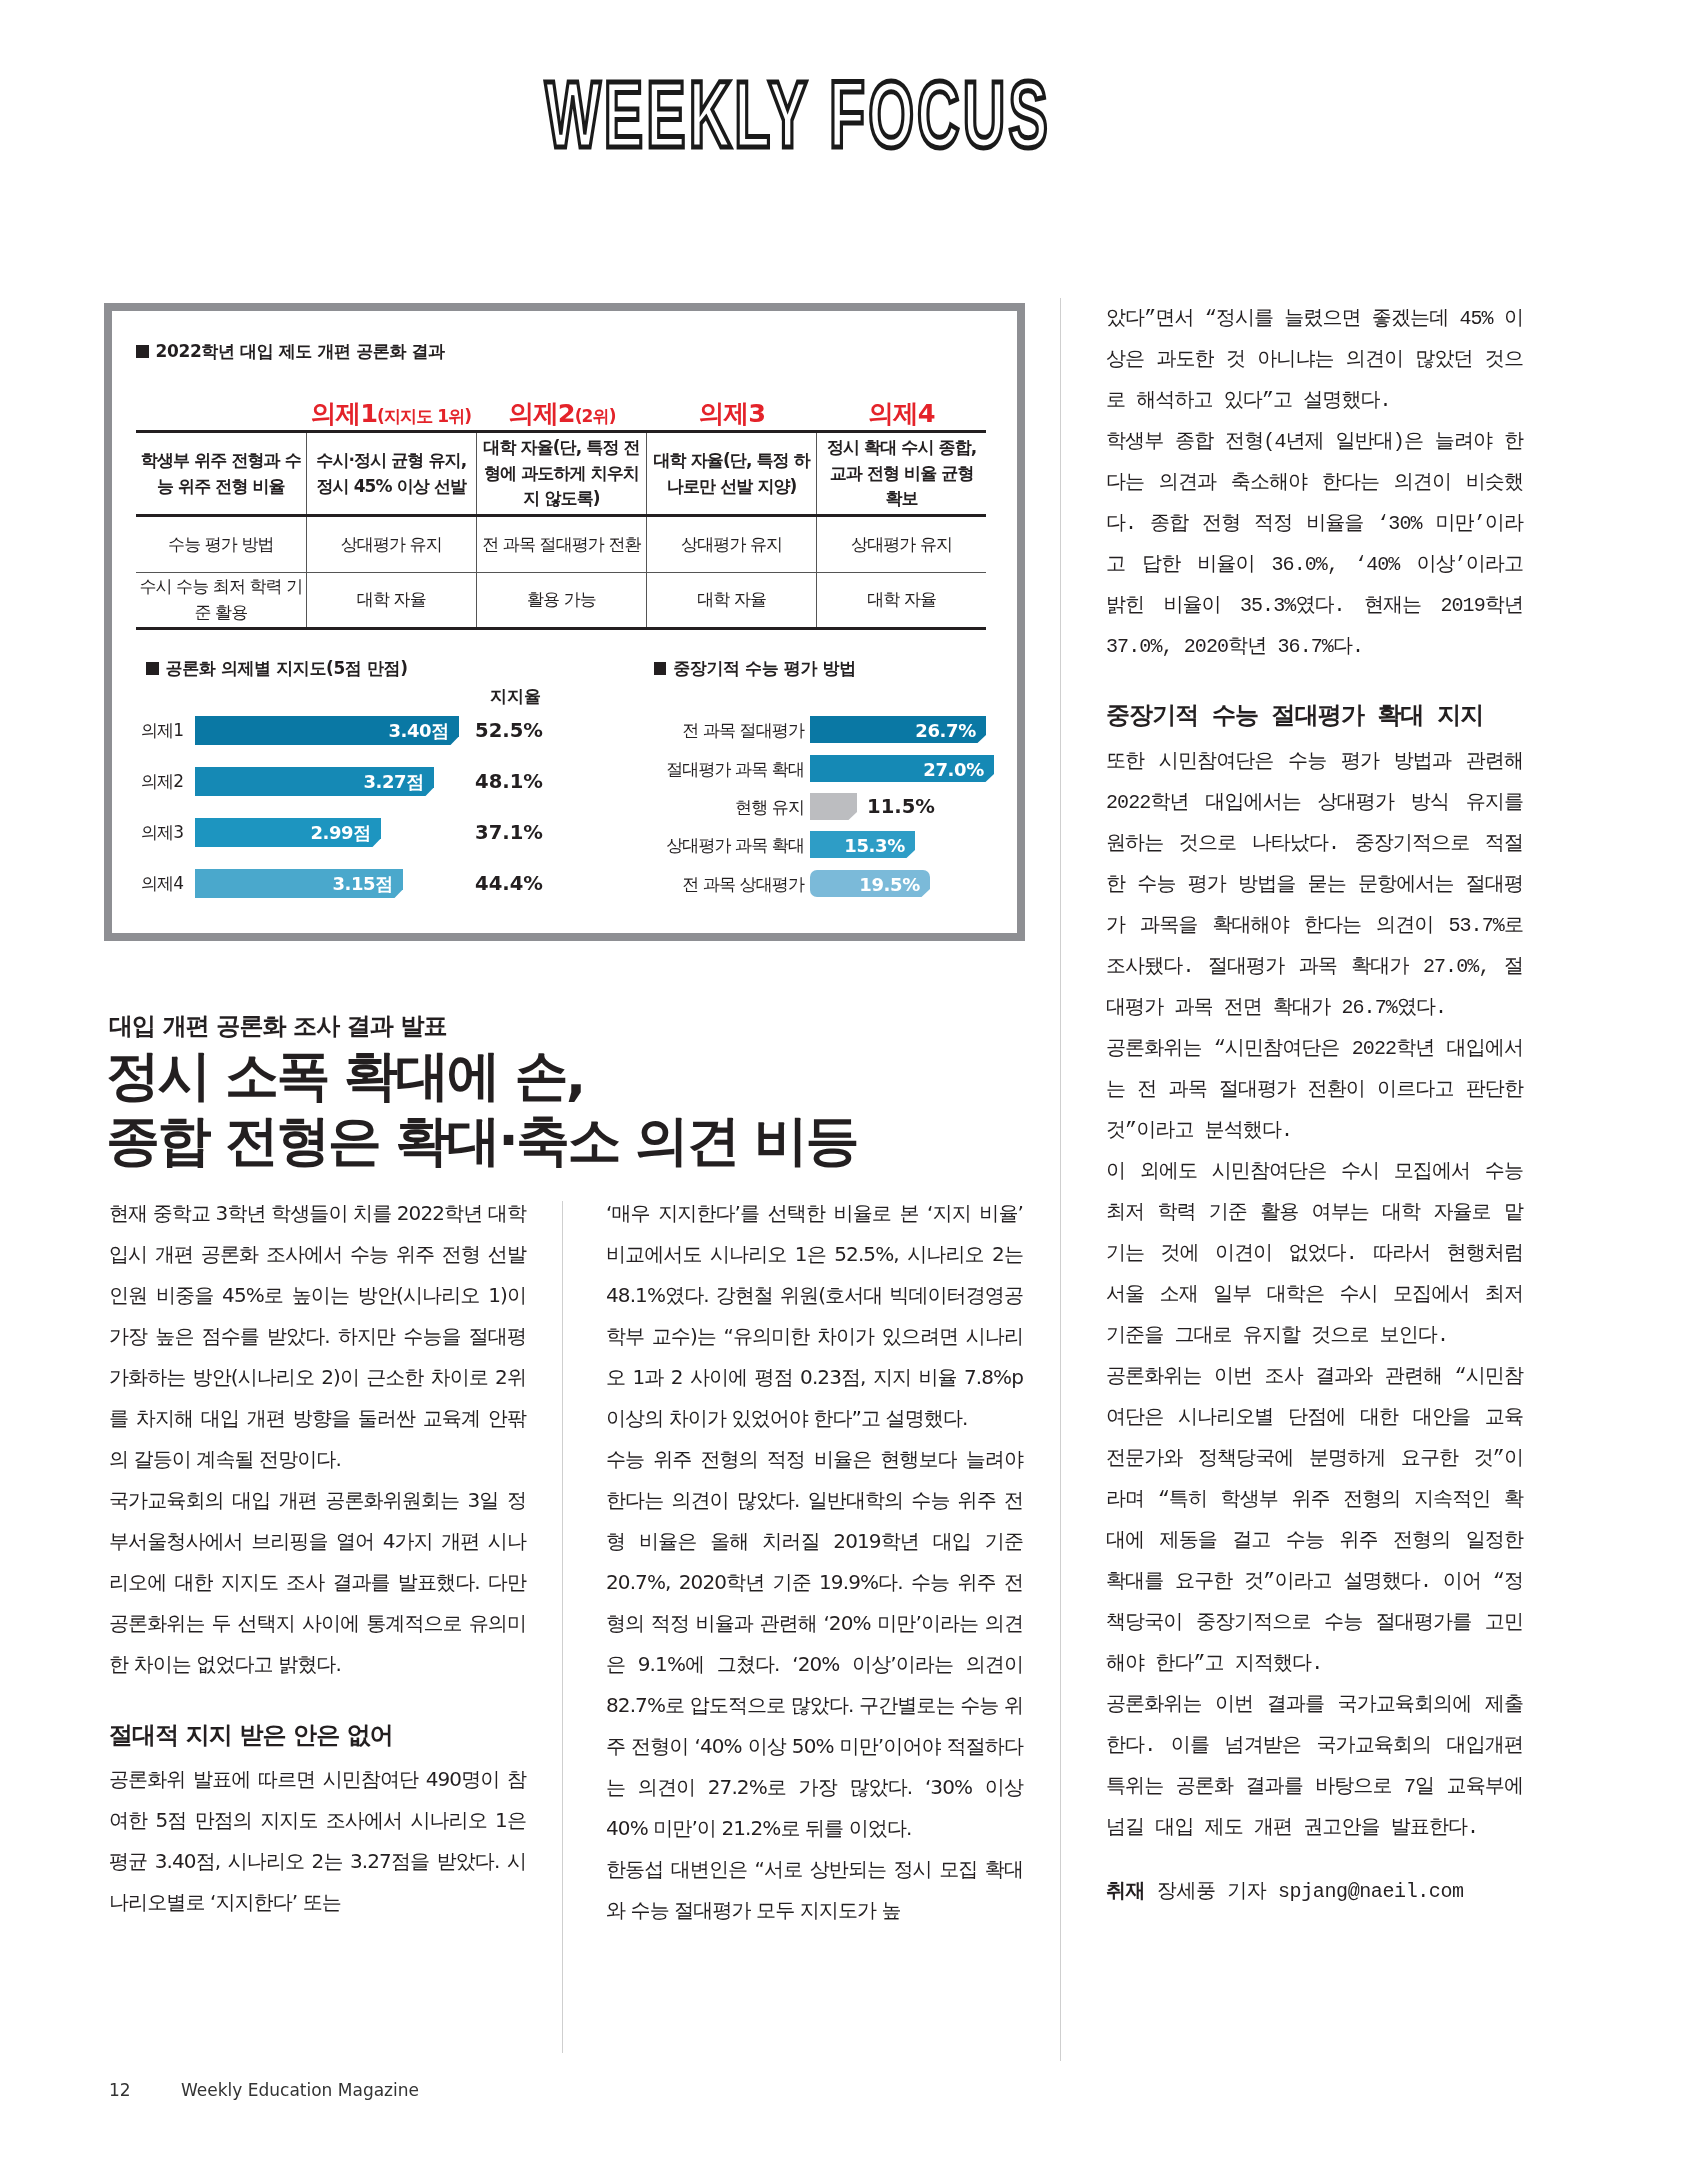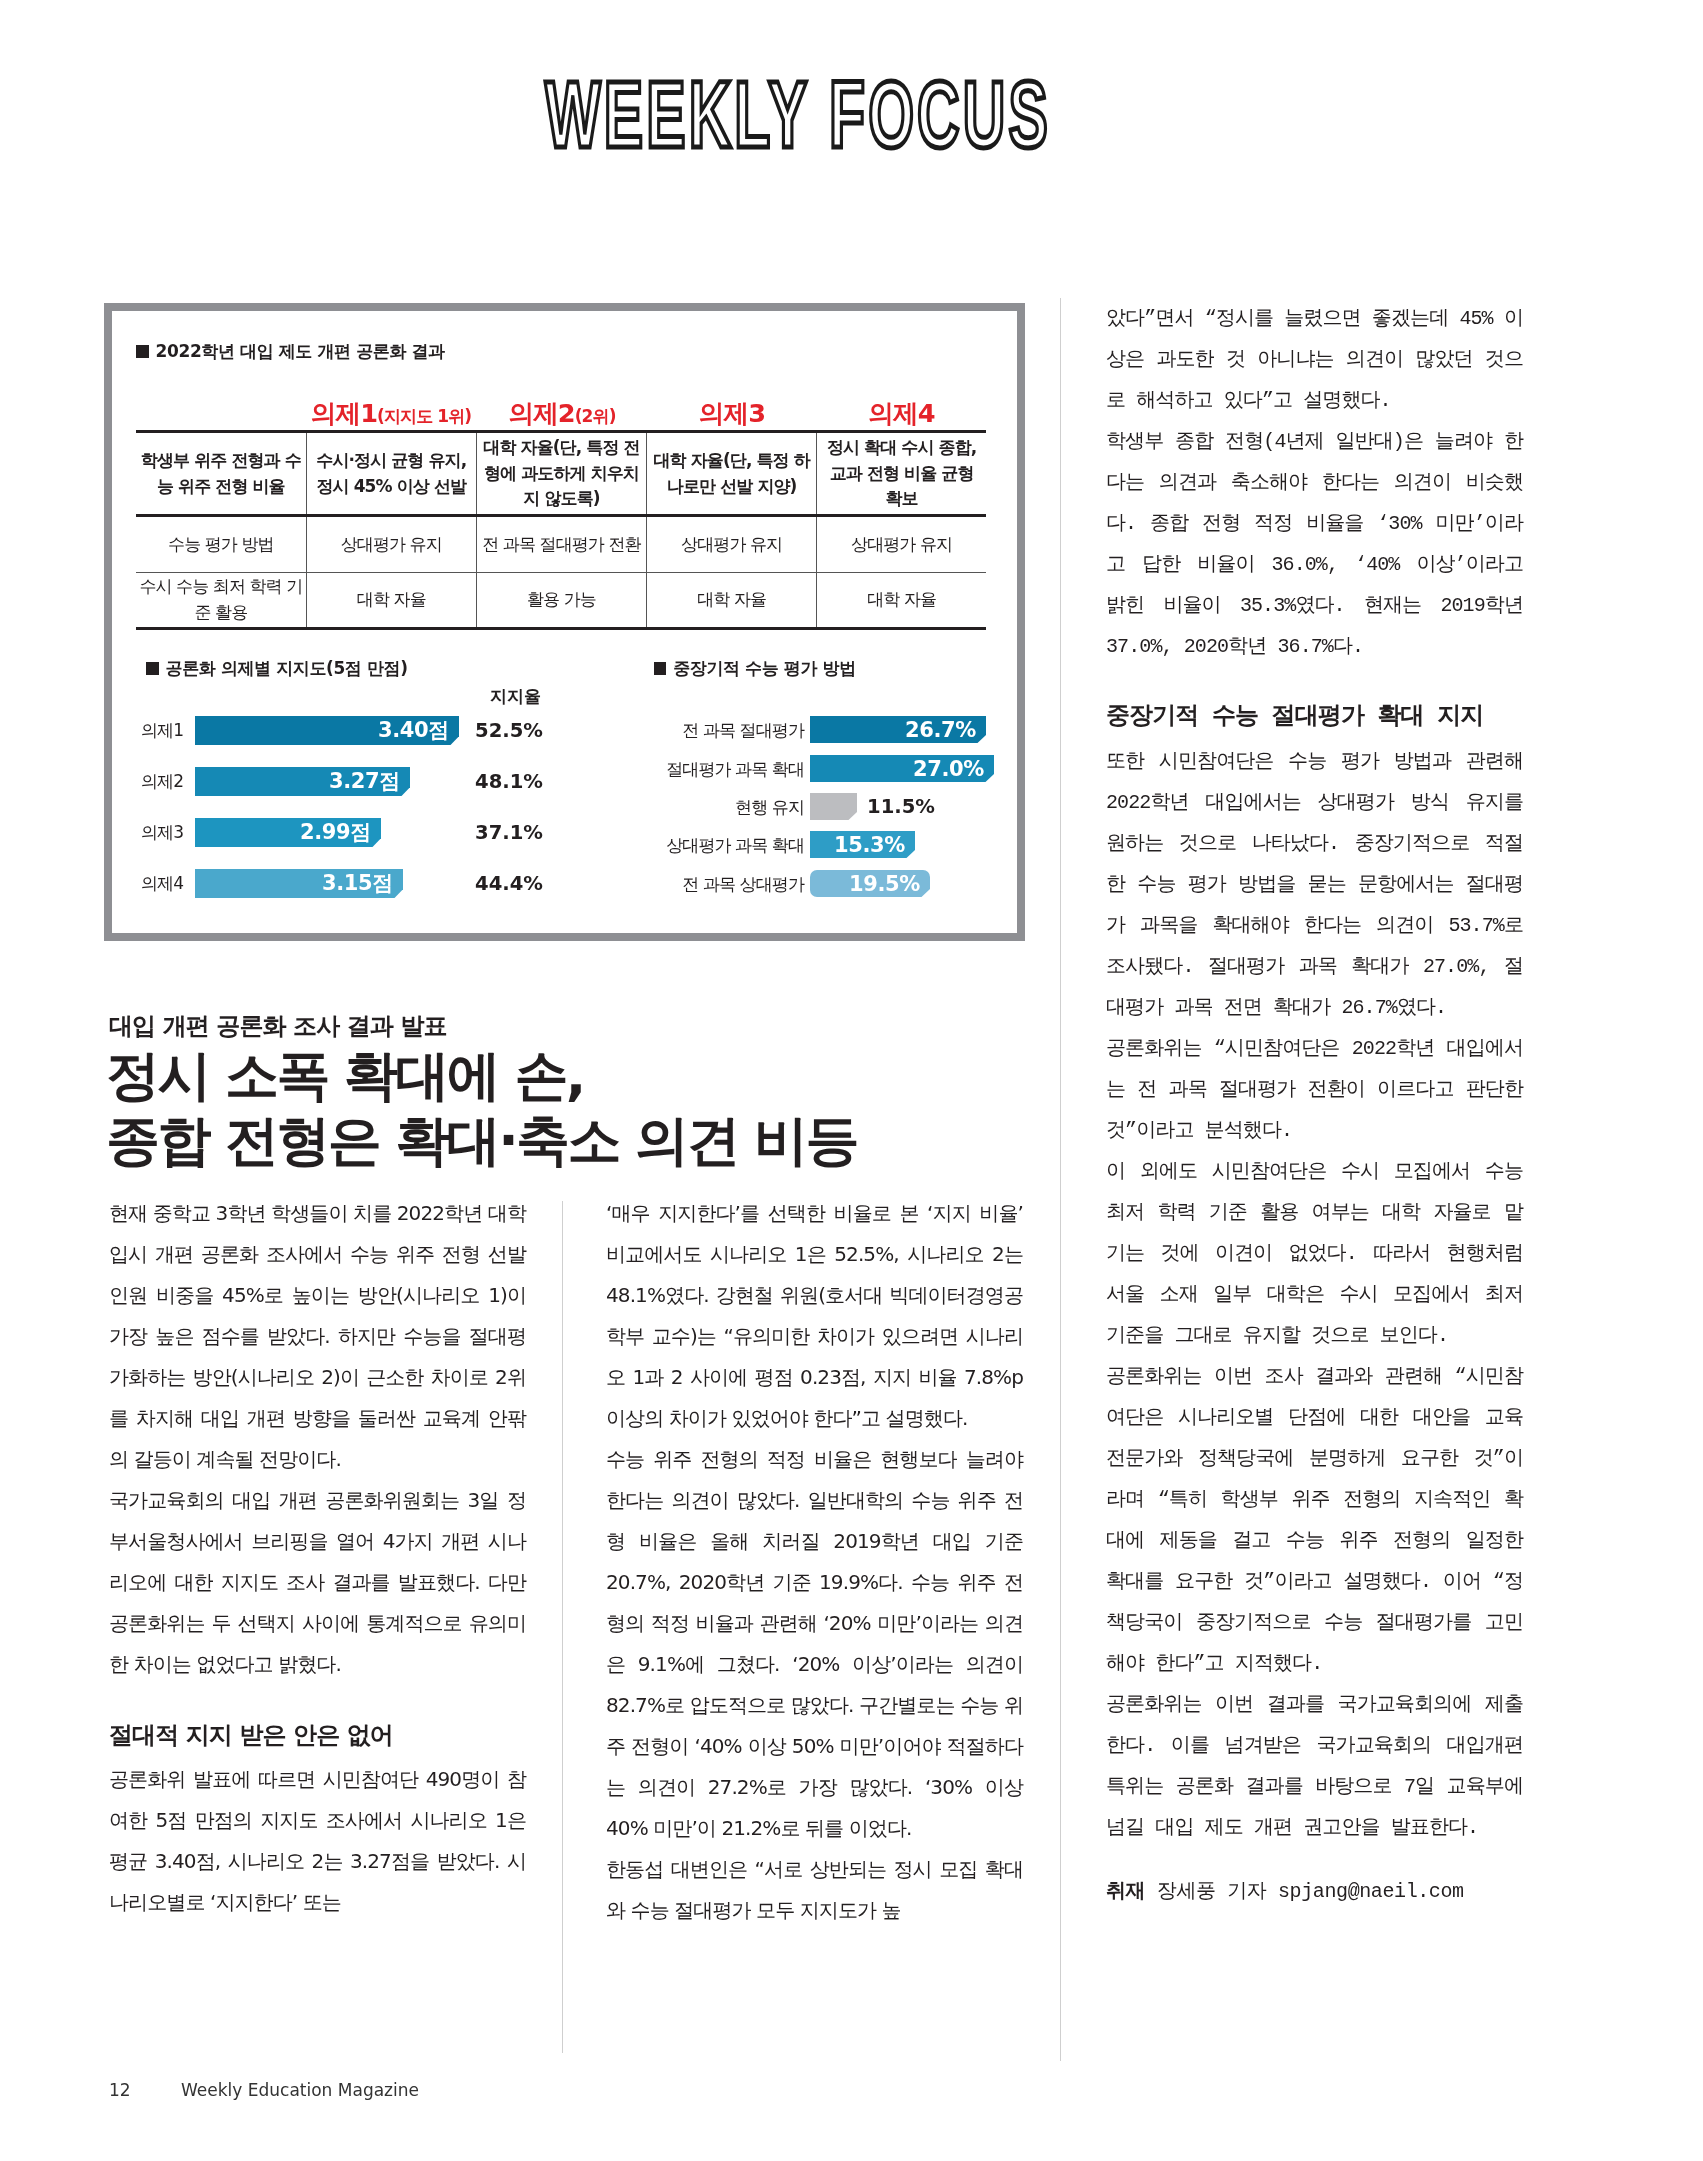--- a/index.html
+++ b/index.html
@@ -52,21 +52,21 @@
   table.cmp tr.r1 td { height: 51px; border-top: 3.4px solid #231f20; }
   table.cmp tr.r2 td { height: 51px; border-top: 0.9px solid #555; }
 
   
   .chart { position: absolute; }
   .bar-row { position: absolute; height: 29px; }
   .bar-label { position: absolute; font-size: 17px; color: #231f20; white-space: nowrap; letter-spacing: -0.9px; line-height: 29px; }
   .bar {
     position: absolute; height: 29px;
     clip-path: polygon(0 0, 100% 0, 100% 70%, calc(100% - 8.5px) 100%, 0 100%);
-    color: #ffffff; font-size: 21px; font-weight: 700; line-height: 29px; text-align: right;
+    color: #ffffff; font-size: 18px; font-weight: 700; line-height: 29px; text-align: right;
     box-sizing: border-box; padding-right: 10.2px; white-space: nowrap; letter-spacing: -0.4px;
   }
   .bar-side { position: absolute; font-size: 19.6px; font-weight: 700; color: #231f20; line-height: 29px; white-space: nowrap; }
 
   
   .kicker { position: absolute; left: 109px; top: 1010px; font-size: 24px; font-weight: 700; color: #231f20; letter-spacing: -0.9px; white-space: nowrap; }
   .headline { position: absolute; left: 106px; top: 1043px; font-size: 54px; font-weight: 700; line-height: 65px; color: #231f20; letter-spacing: -2.6px; white-space: nowrap; }
 
   .col { position: absolute; width: 417px; font-size: 20px; line-height: 41px; color: #231f20; letter-spacing: -0.9px; }
   .col p { margin: 0; text-align: justify; text-align-last: left; }
@@ -137,21 +137,21 @@
     </div>
     <div class="bar-side" style="left:378px; top:371px; font-size:17px;">지지율</div>
 
     <div class="bar-row" style="left:0; top:405px; width:443px;">
       <div class="bar-label" style="left:29px;">의제1</div>
       <div class="bar" style="left:83px; width:264px; background:#0a78a4;">3.40점</div>
       <div class="bar-side" style="left:363px;">52.5%</div>
     </div>
     <div class="bar-row" style="left:0; top:456px; width:443px;">
       <div class="bar-label" style="left:29px;">의제2</div>
-      <div class="bar" style="left:83px; width:215px; background:#1589b5;">3.27점</div>
+      <div class="bar" style="left:83px; width:239px; background:#1589b5;">3.27점</div>
       <div class="bar-side" style="left:363px;">48.1%</div>
     </div>
     <div class="bar-row" style="left:0; top:507px; width:443px;">
       <div class="bar-label" style="left:29px;">의제3</div>
       <div class="bar" style="left:83px; width:186px; background:#1d95c0;">2.99점</div>
       <div class="bar-side" style="left:363px;">37.1%</div>
     </div>
     <div class="bar-row" style="left:0; top:558px; width:443px;">
       <div class="bar-label" style="left:29px;">의제4</div>
       <div class="bar" style="left:83px; width:208px; background:#4aa8cc;">3.15점</div>

